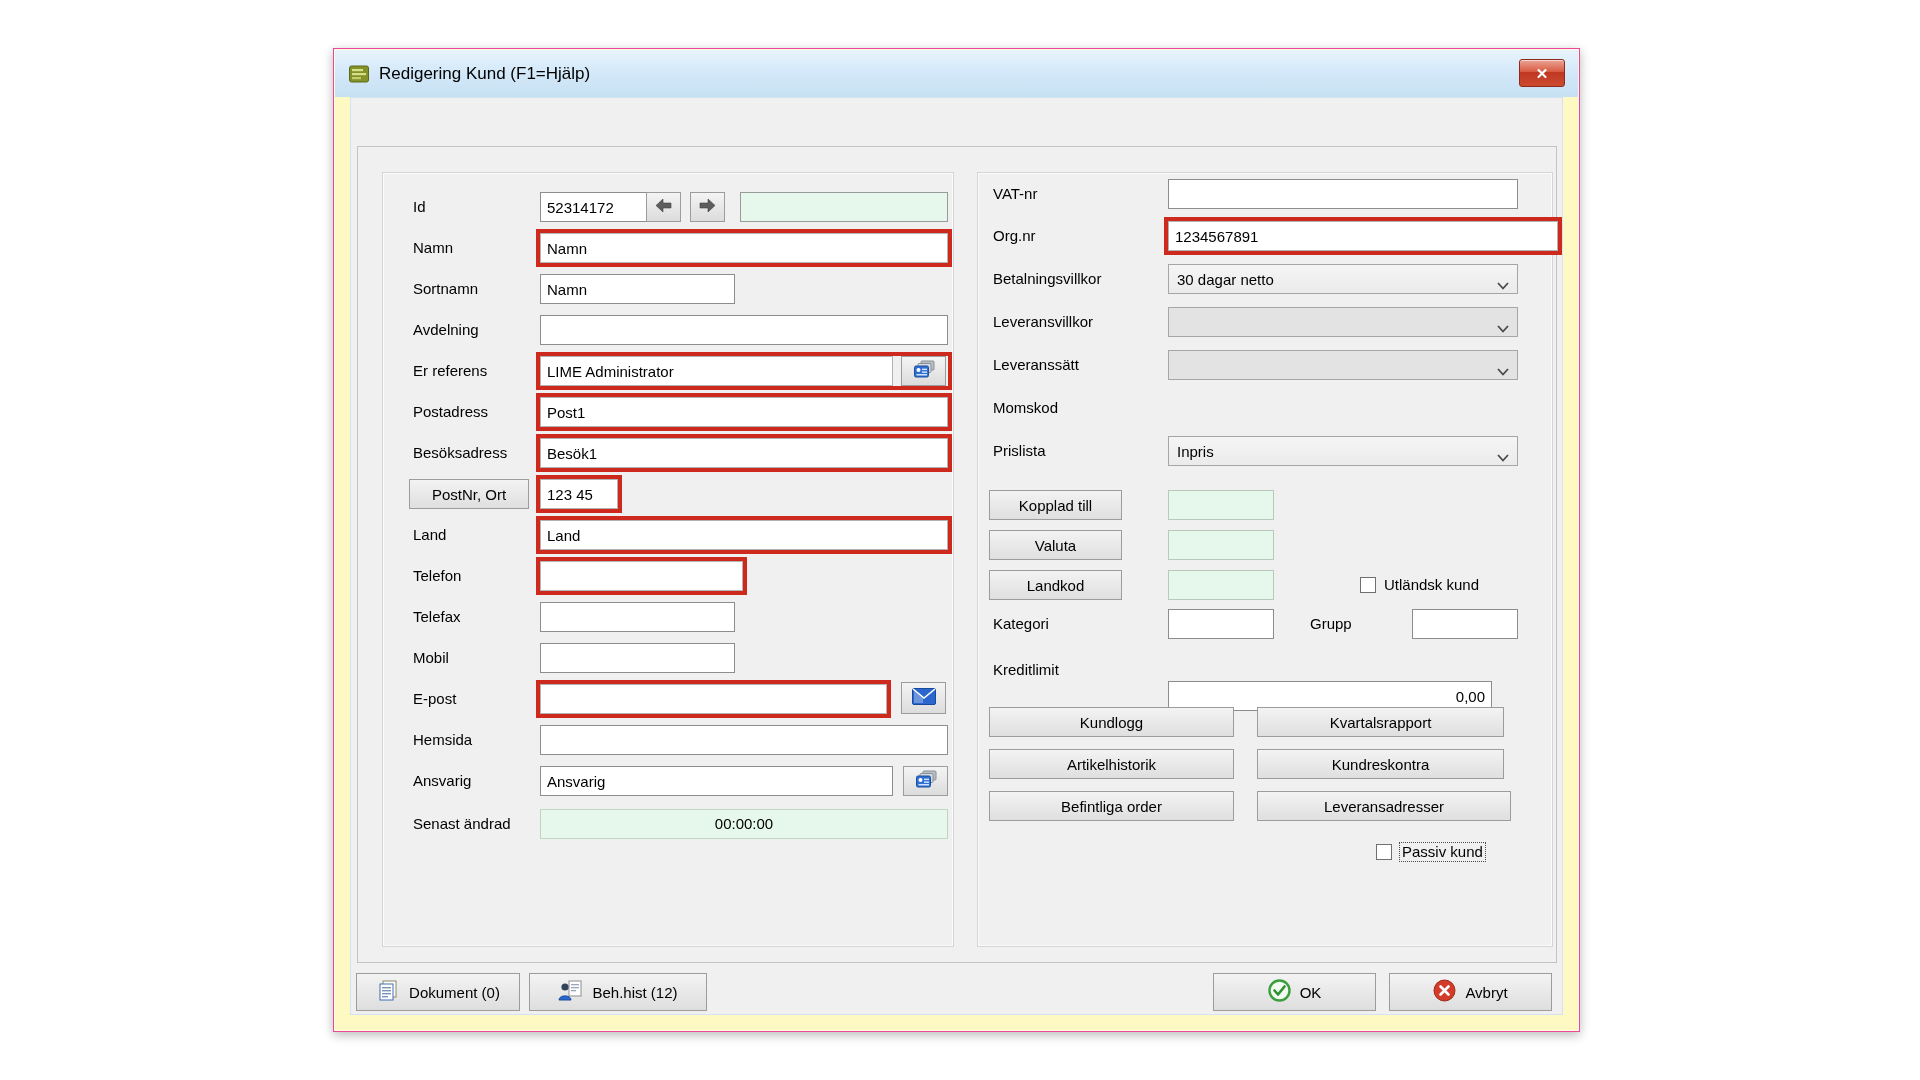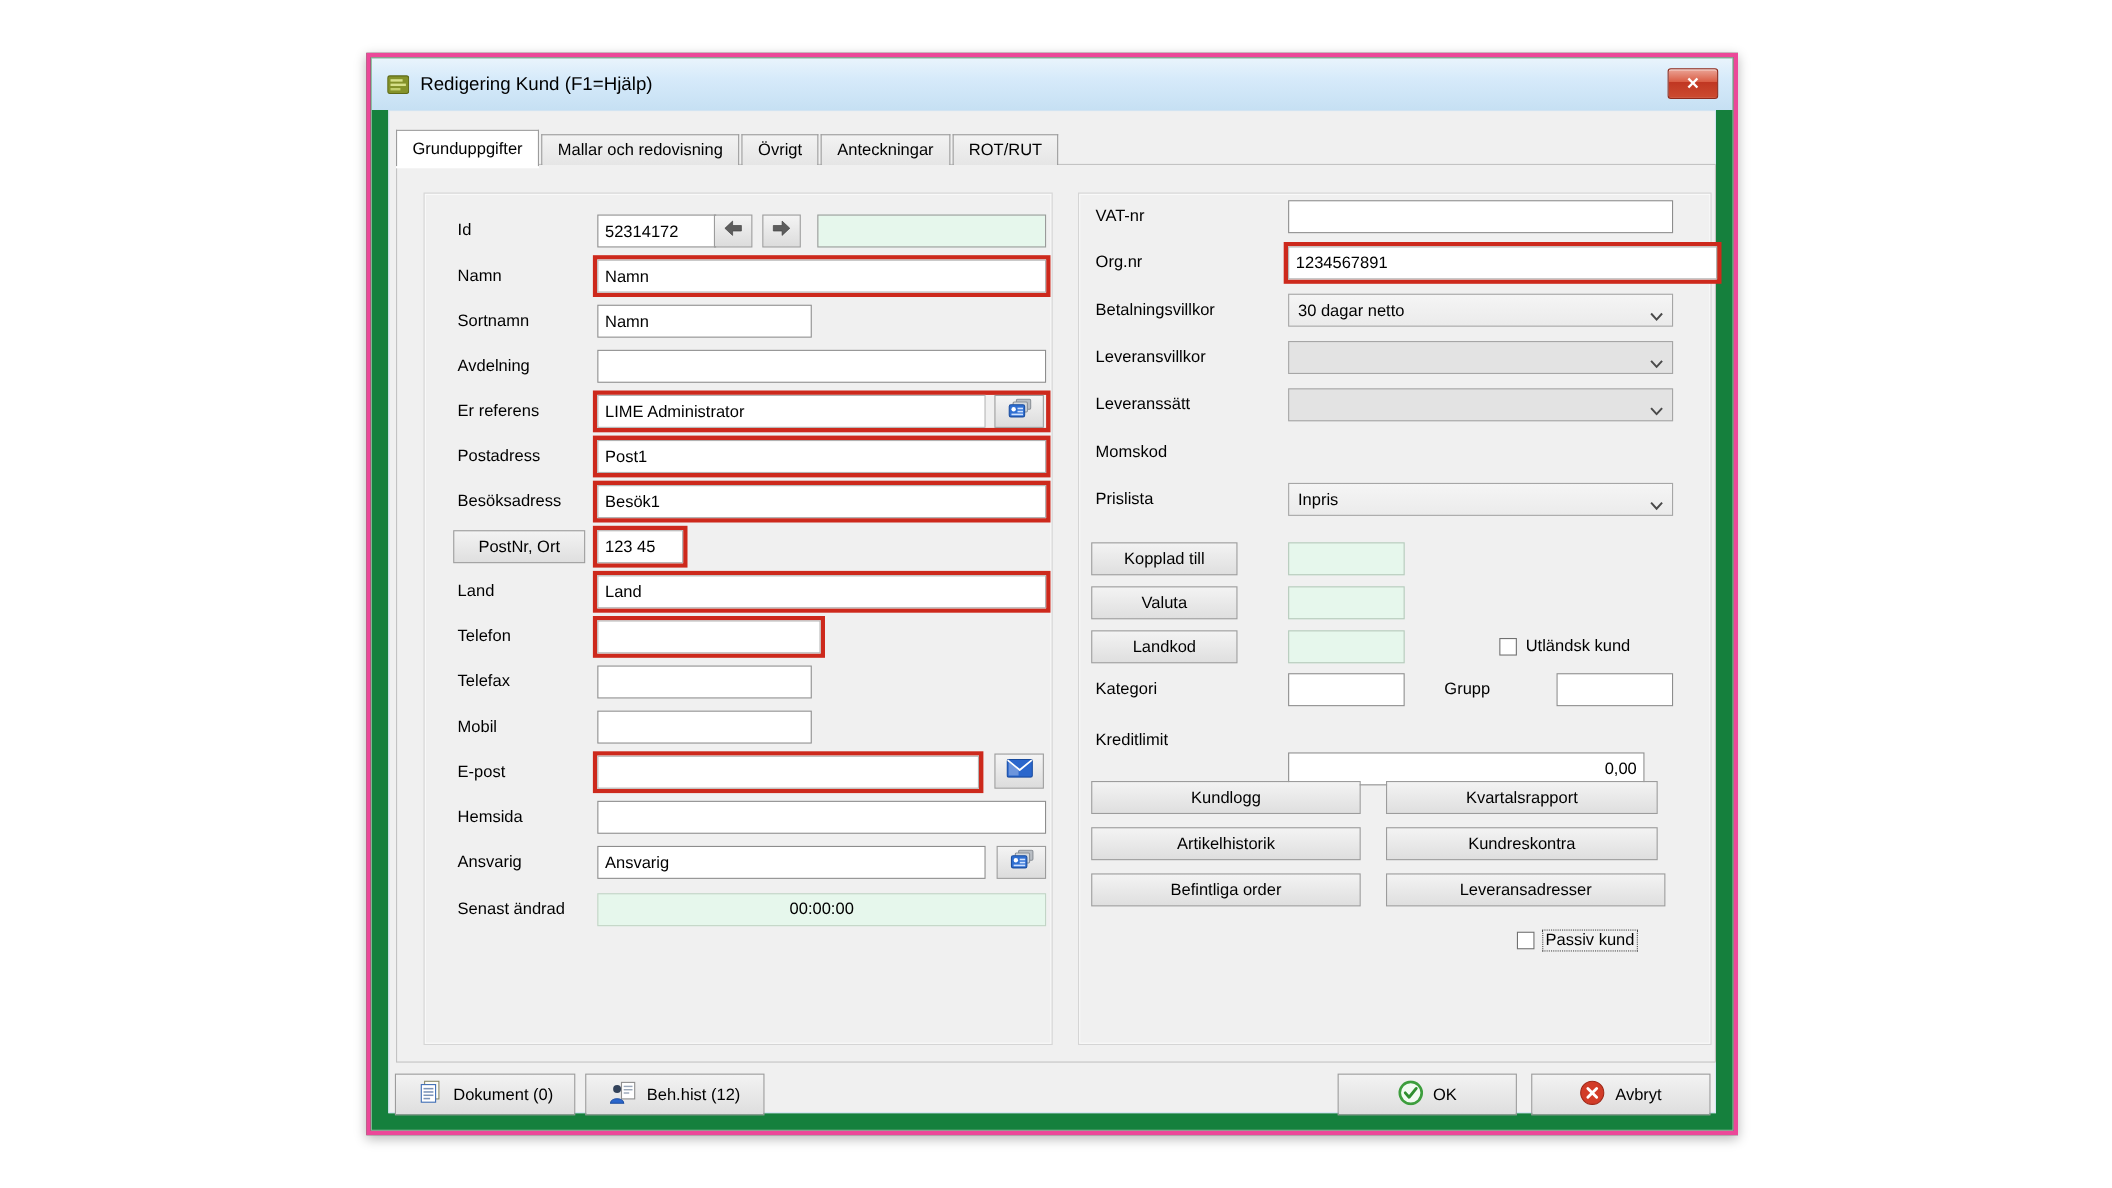--- a/index.html
+++ b/index.html
@@ -1,18 +1,18 @@
 <!DOCTYPE html>
 <html><head>
 <meta charset="utf-8">
 <style>
   html,body{margin:0;padding:0;background:#ffffff;width:1920px;height:1080px;overflow:hidden;
     font-family:"Liberation Sans",sans-serif;}
   .window{position:absolute;left:333px;top:48px;width:1247px;height:984px;
-    background:#15803d;border:4px solid #ec4899;box-sizing:border-box;
+    background:#fef9c3;border:1px solid #ec4899;box-sizing:border-box;
     box-shadow:0 3px 10px rgba(0,0,0,.28), inset 0 0 0 1px rgba(255,255,255,.55);}
   .titlebar{position:absolute;left:1px;top:1px;right:1px;height:47px;
     background:linear-gradient(180deg,#e9f4fc 0%,#d6eafa 40%,#c6e0f3 100%);
     display:flex;align-items:center;}
   .title-text{font-size:17px;color:#000;margin-left:10px;white-space:nowrap;}
   .app-icon{margin-left:14px;display:flex;}
   .close-btn{position:absolute;right:13px;top:9px;width:44px;height:26px;border-radius:3px;
     border:1px solid #8e2a1c;background:linear-gradient(180deg,#eba496 0%,#d95b42 45%,#c03722 46%,#cc4b30 100%);
     color:#fff;display:flex;align-items:center;justify-content:center;
     box-shadow:inset 0 1px 0 rgba(255,255,255,.55);cursor:default;}
@@ -77,27 +77,20 @@
       </svg>
     </span>
     <span class="title-text">Redigering Kund (F1=Hjälp)</span>
     <div class="close-btn">
       <span class="close-x">✕</span>
     </div>
   </div>
 
   <div class="client">
 
-    <div class="tabs">
-      <div class="tab active">Grunduppgifter</div>
-      <div class="tab">Mallar och redovisning</div>
-      <div class="tab">Övrigt</div>
-      <div class="tab">Anteckningar</div>
-      <div class="tab">ROT/RUT</div>
-    </div>
 
     <div class="tabpage">
 
       <div class="groupbox gb-left">
 
         <div class="lbl" style="left:30px;top:19px;">Id</div>
         <input class="txt" style="left: 157px; top: 19px; width: 108px;" value="52314172">
         <div class="icon-btn" style="position:absolute;left:263px;top:19px;width:35px;height:30px;">
           <span>
             <svg width="17" height="15" viewBox="0 0 17 15">
@@ -294,21 +287,21 @@
           <rect x="4" y="5" width="13" height="16" fill="#ffffff" stroke="#3e6db5"></rect>
           <rect x="6" y="8" width="9" height="1.4" fill="#7a93b8"></rect>
           <rect x="6" y="11" width="9" height="1.4" fill="#7a93b8"></rect>
           <rect x="6" y="14" width="9" height="1.4" fill="#7a93b8"></rect>
           <rect x="6" y="17" width="6" height="1.4" fill="#7a93b8"></rect>
         </svg>
       </span>
       <span>Dokument (0)</span>
     </div>
 
-    <div class="footer-btn" style="left:178px;width:163px;">
+    <div class="footer-btn" style="left:178px;width:178px;">
       <span>
         <svg width="25" height="23" viewBox="0 0 25 23">
           <rect x="11" y="2" width="12" height="15" fill="#ffffff" stroke="#8f8f8f"></rect>
           <rect x="13" y="5" width="8" height="1.3" fill="#9aa7b8"></rect>
           <rect x="13" y="8" width="8" height="1.3" fill="#9aa7b8"></rect>
           <rect x="13" y="11" width="5" height="1.3" fill="#9aa7b8"></rect>
           <circle cx="7" cy="8" r="3.6" fill="#32425a"></circle>
           <path d="M1 21 C1 15.5 13 15.5 13 21 Z" fill="#2a66cc" stroke="#1c4da0"></path>
         </svg>
       </span>

